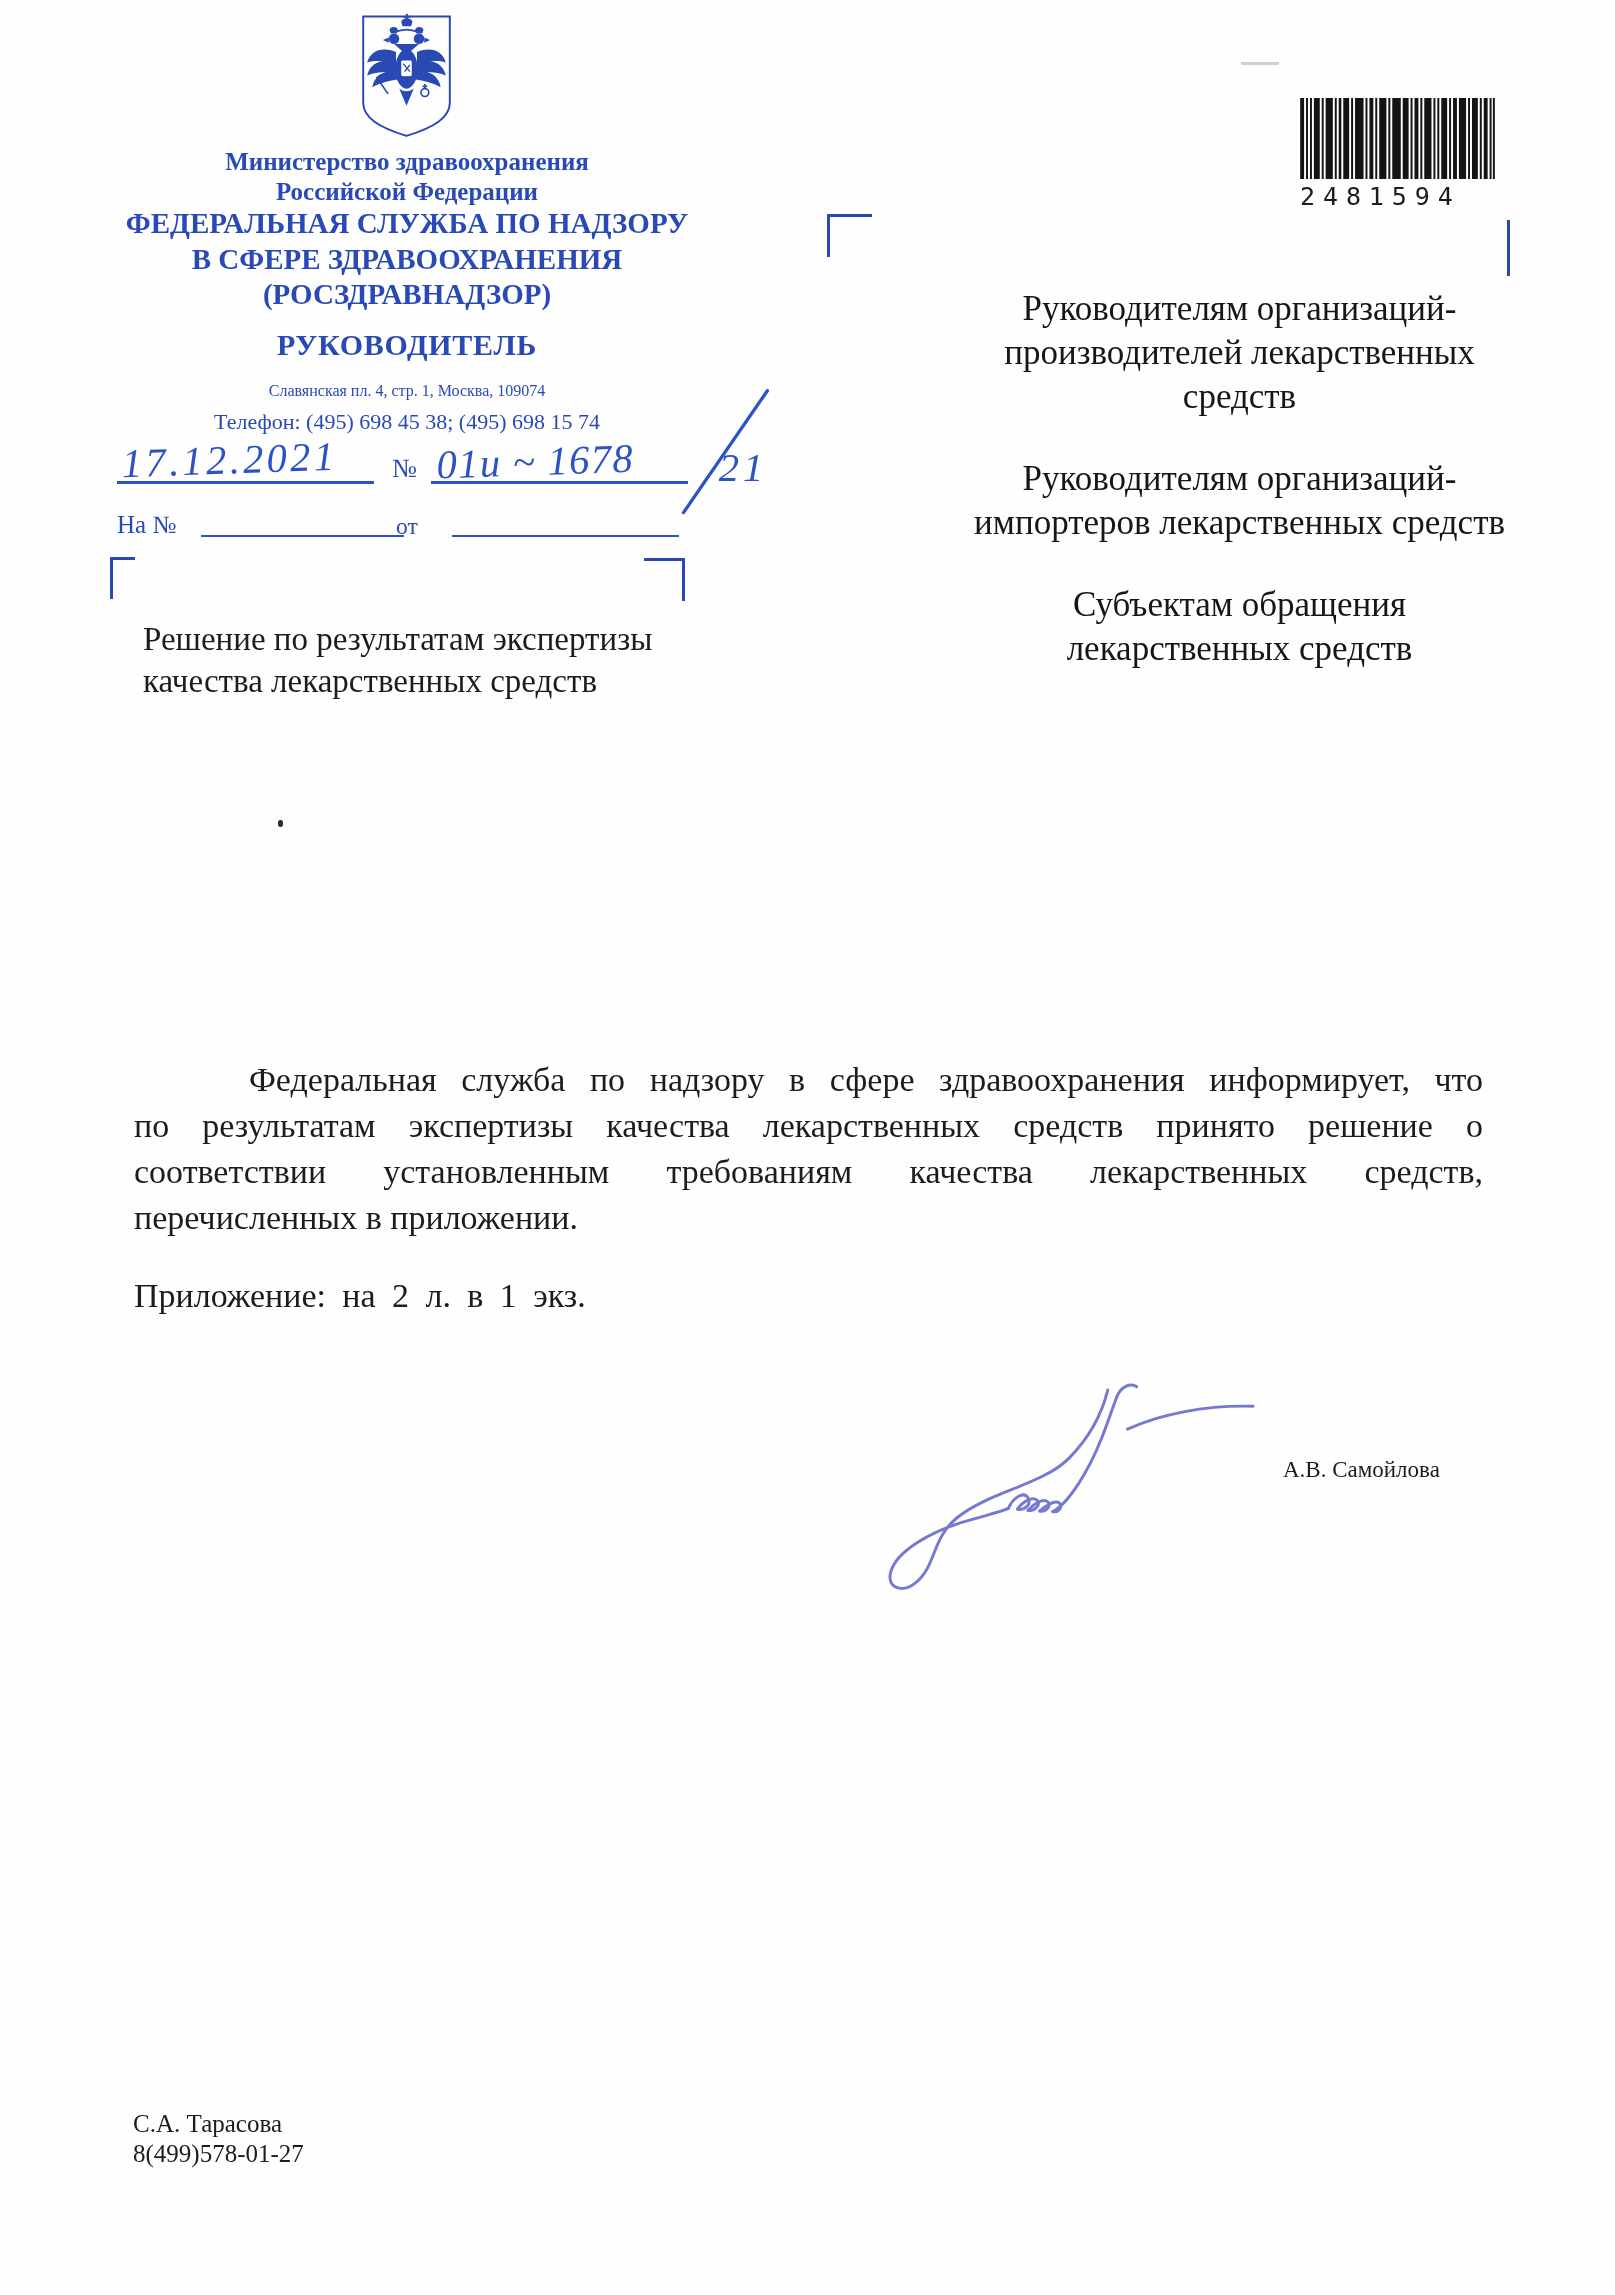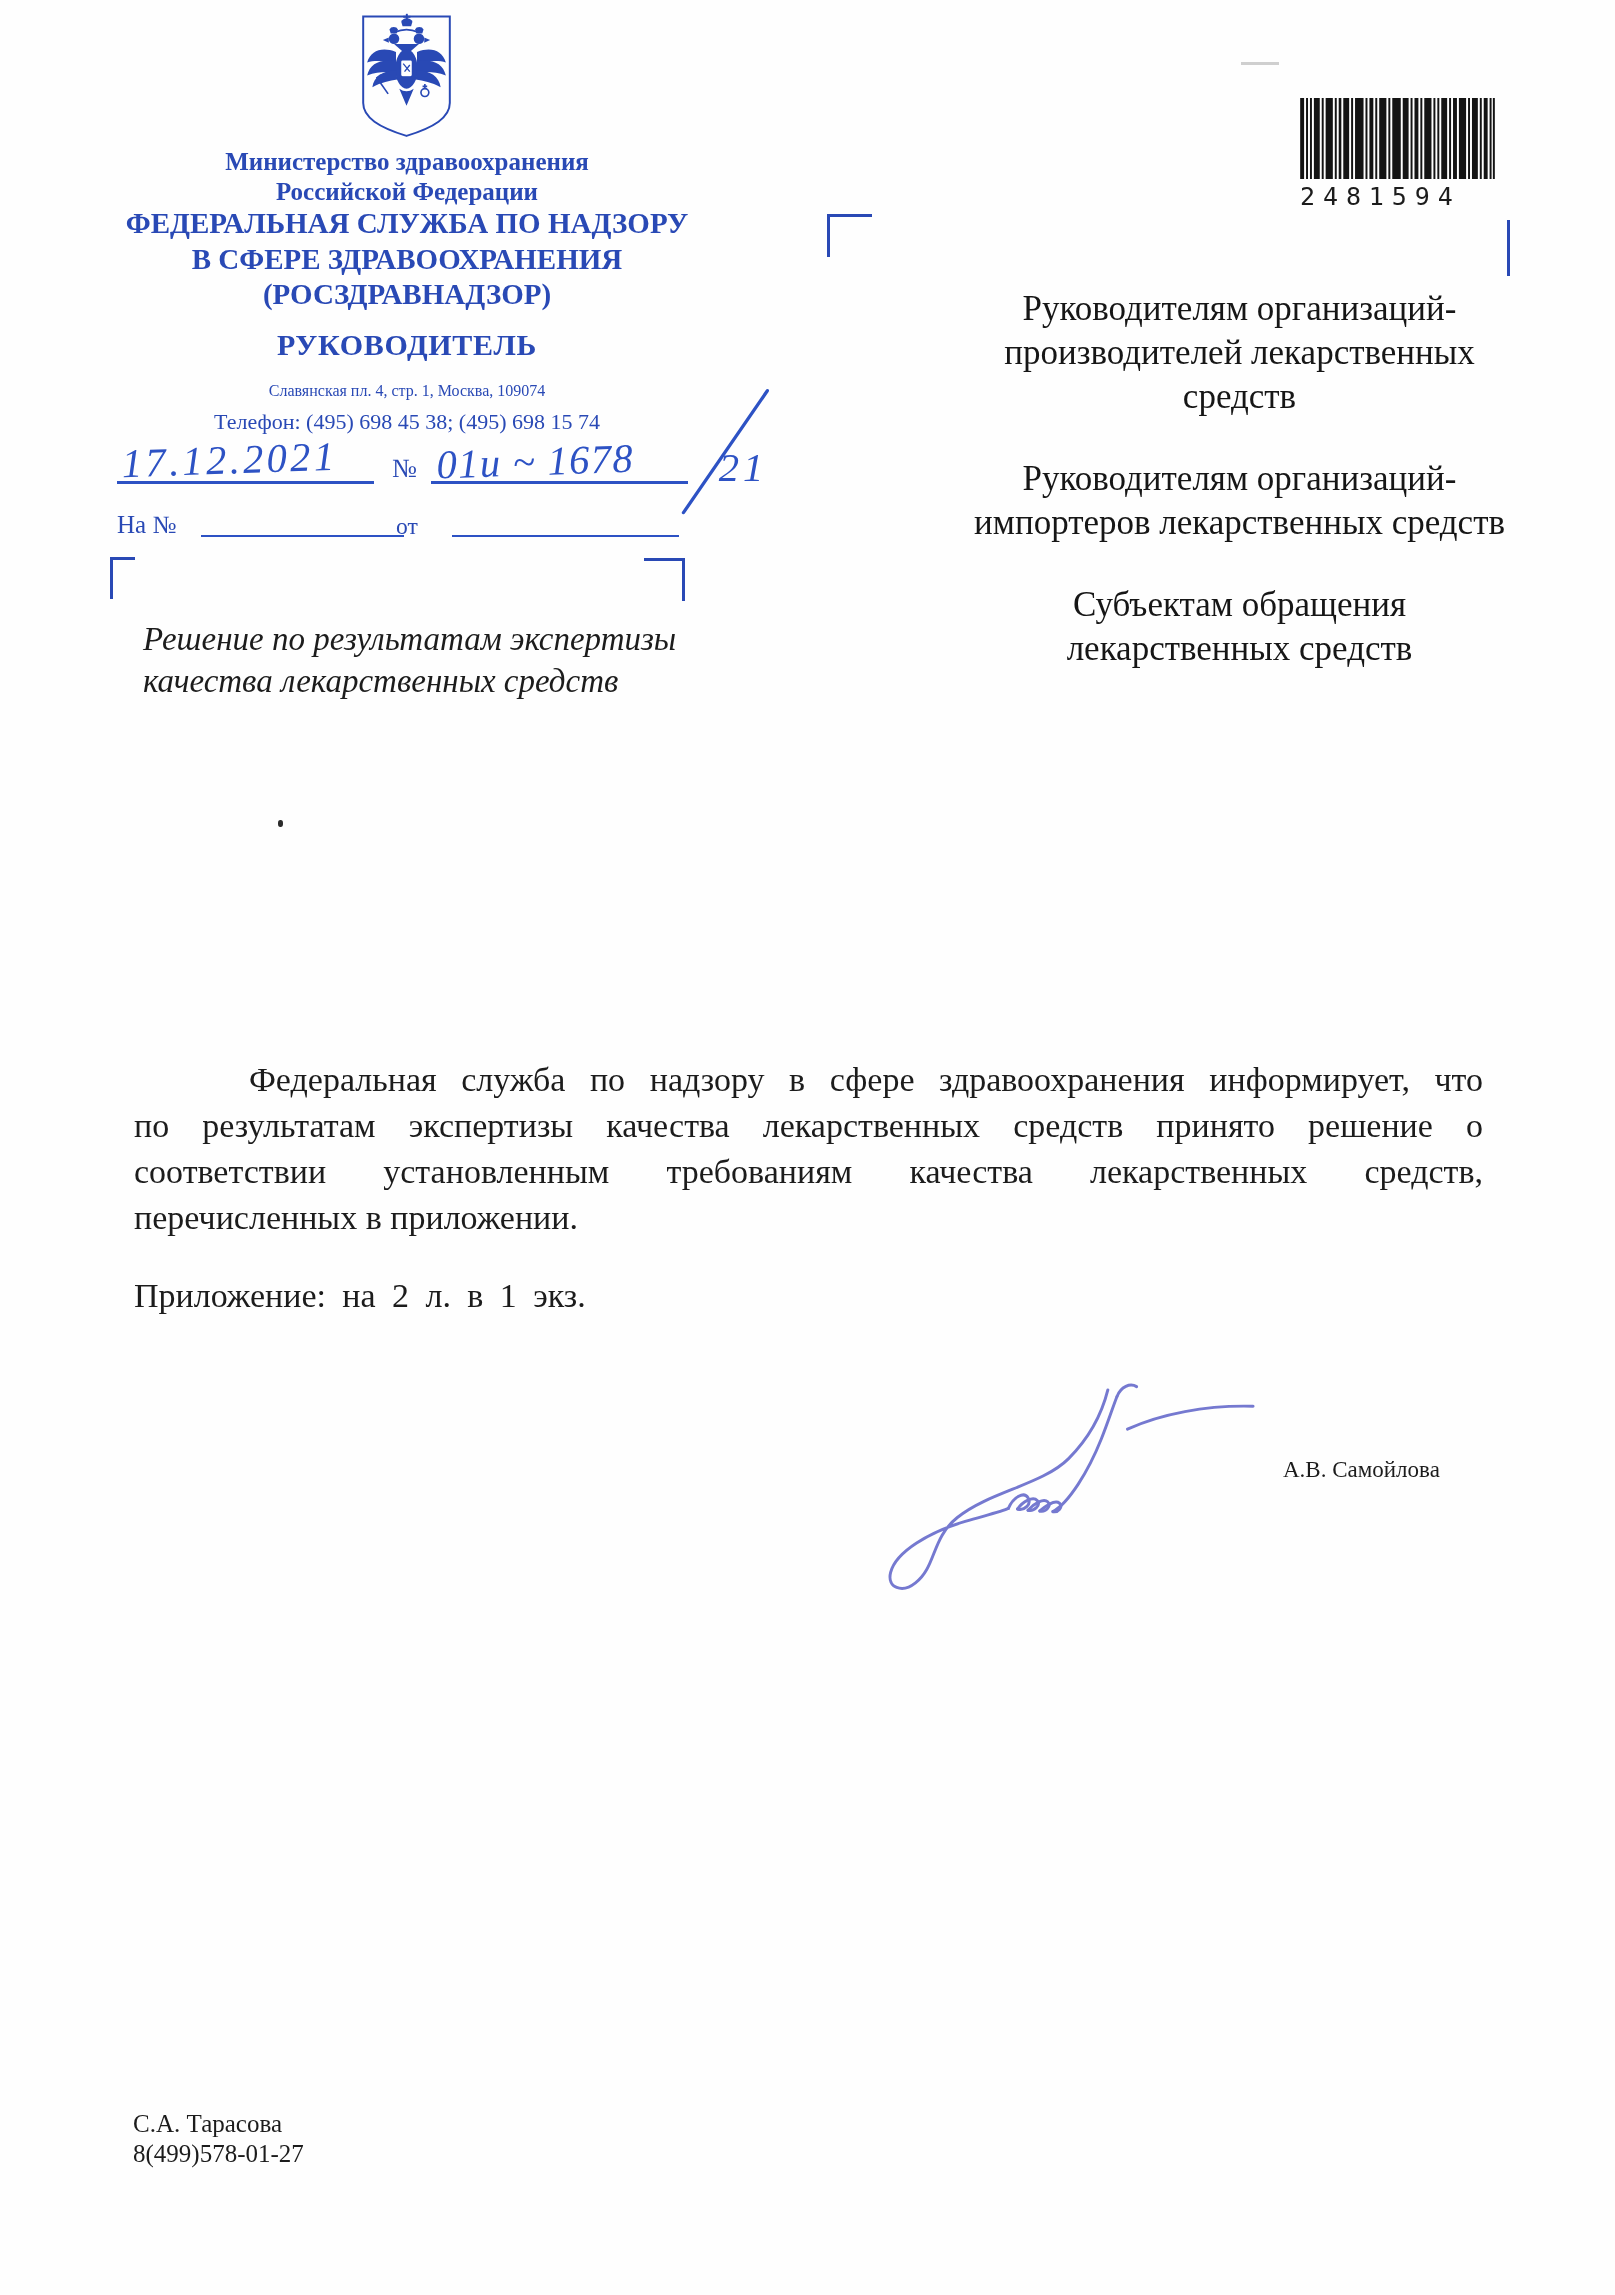--- a/index.html
+++ b/index.html
@@ -154,21 +154,21 @@
     <div style="margin-bottom:38px;">
       <div>Руководителям организаций-</div>
       <div>импортеров лекарственных средств</div>
     </div>
     <div>
       <div>Субъектам обращения</div>
       <div>лекарственных средств</div>
     </div>
   </div>
 
-  <div class="abs doc-black" style="left:143px;top:618px;width:590px;font-size:33px;line-height:42px;font-style:italic;">
+  <div class="abs doc-black" style="left:143px;top:618px;width:590px;font-size:33px;line-height:42px;">
     <div>Решение по результатам экспертизы</div>
     <div>качества лекарственных средств</div>
   </div>
 
   <div class="abs body-line" style="top:1057px;padding-left:115px;width:1234px;">Федеральная служба по надзору в сфере здравоохранения информирует, что</div>
   <div class="abs body-line" style="top:1103px;">по результатам экспертизы качества лекарственных средств принято решение о</div>
   <div class="abs body-line" style="top:1149px;">соответствии установленным требованиям качества лекарственных средств,</div>
   <div class="abs body-line last" style="top:1195px;">перечисленных в приложении.</div>
 
   <div class="abs doc-black" style="left:134px;top:1277px;font-size:34px;word-spacing:7.9px;">Приложение: на 2 л. в 1 экз.</div>

